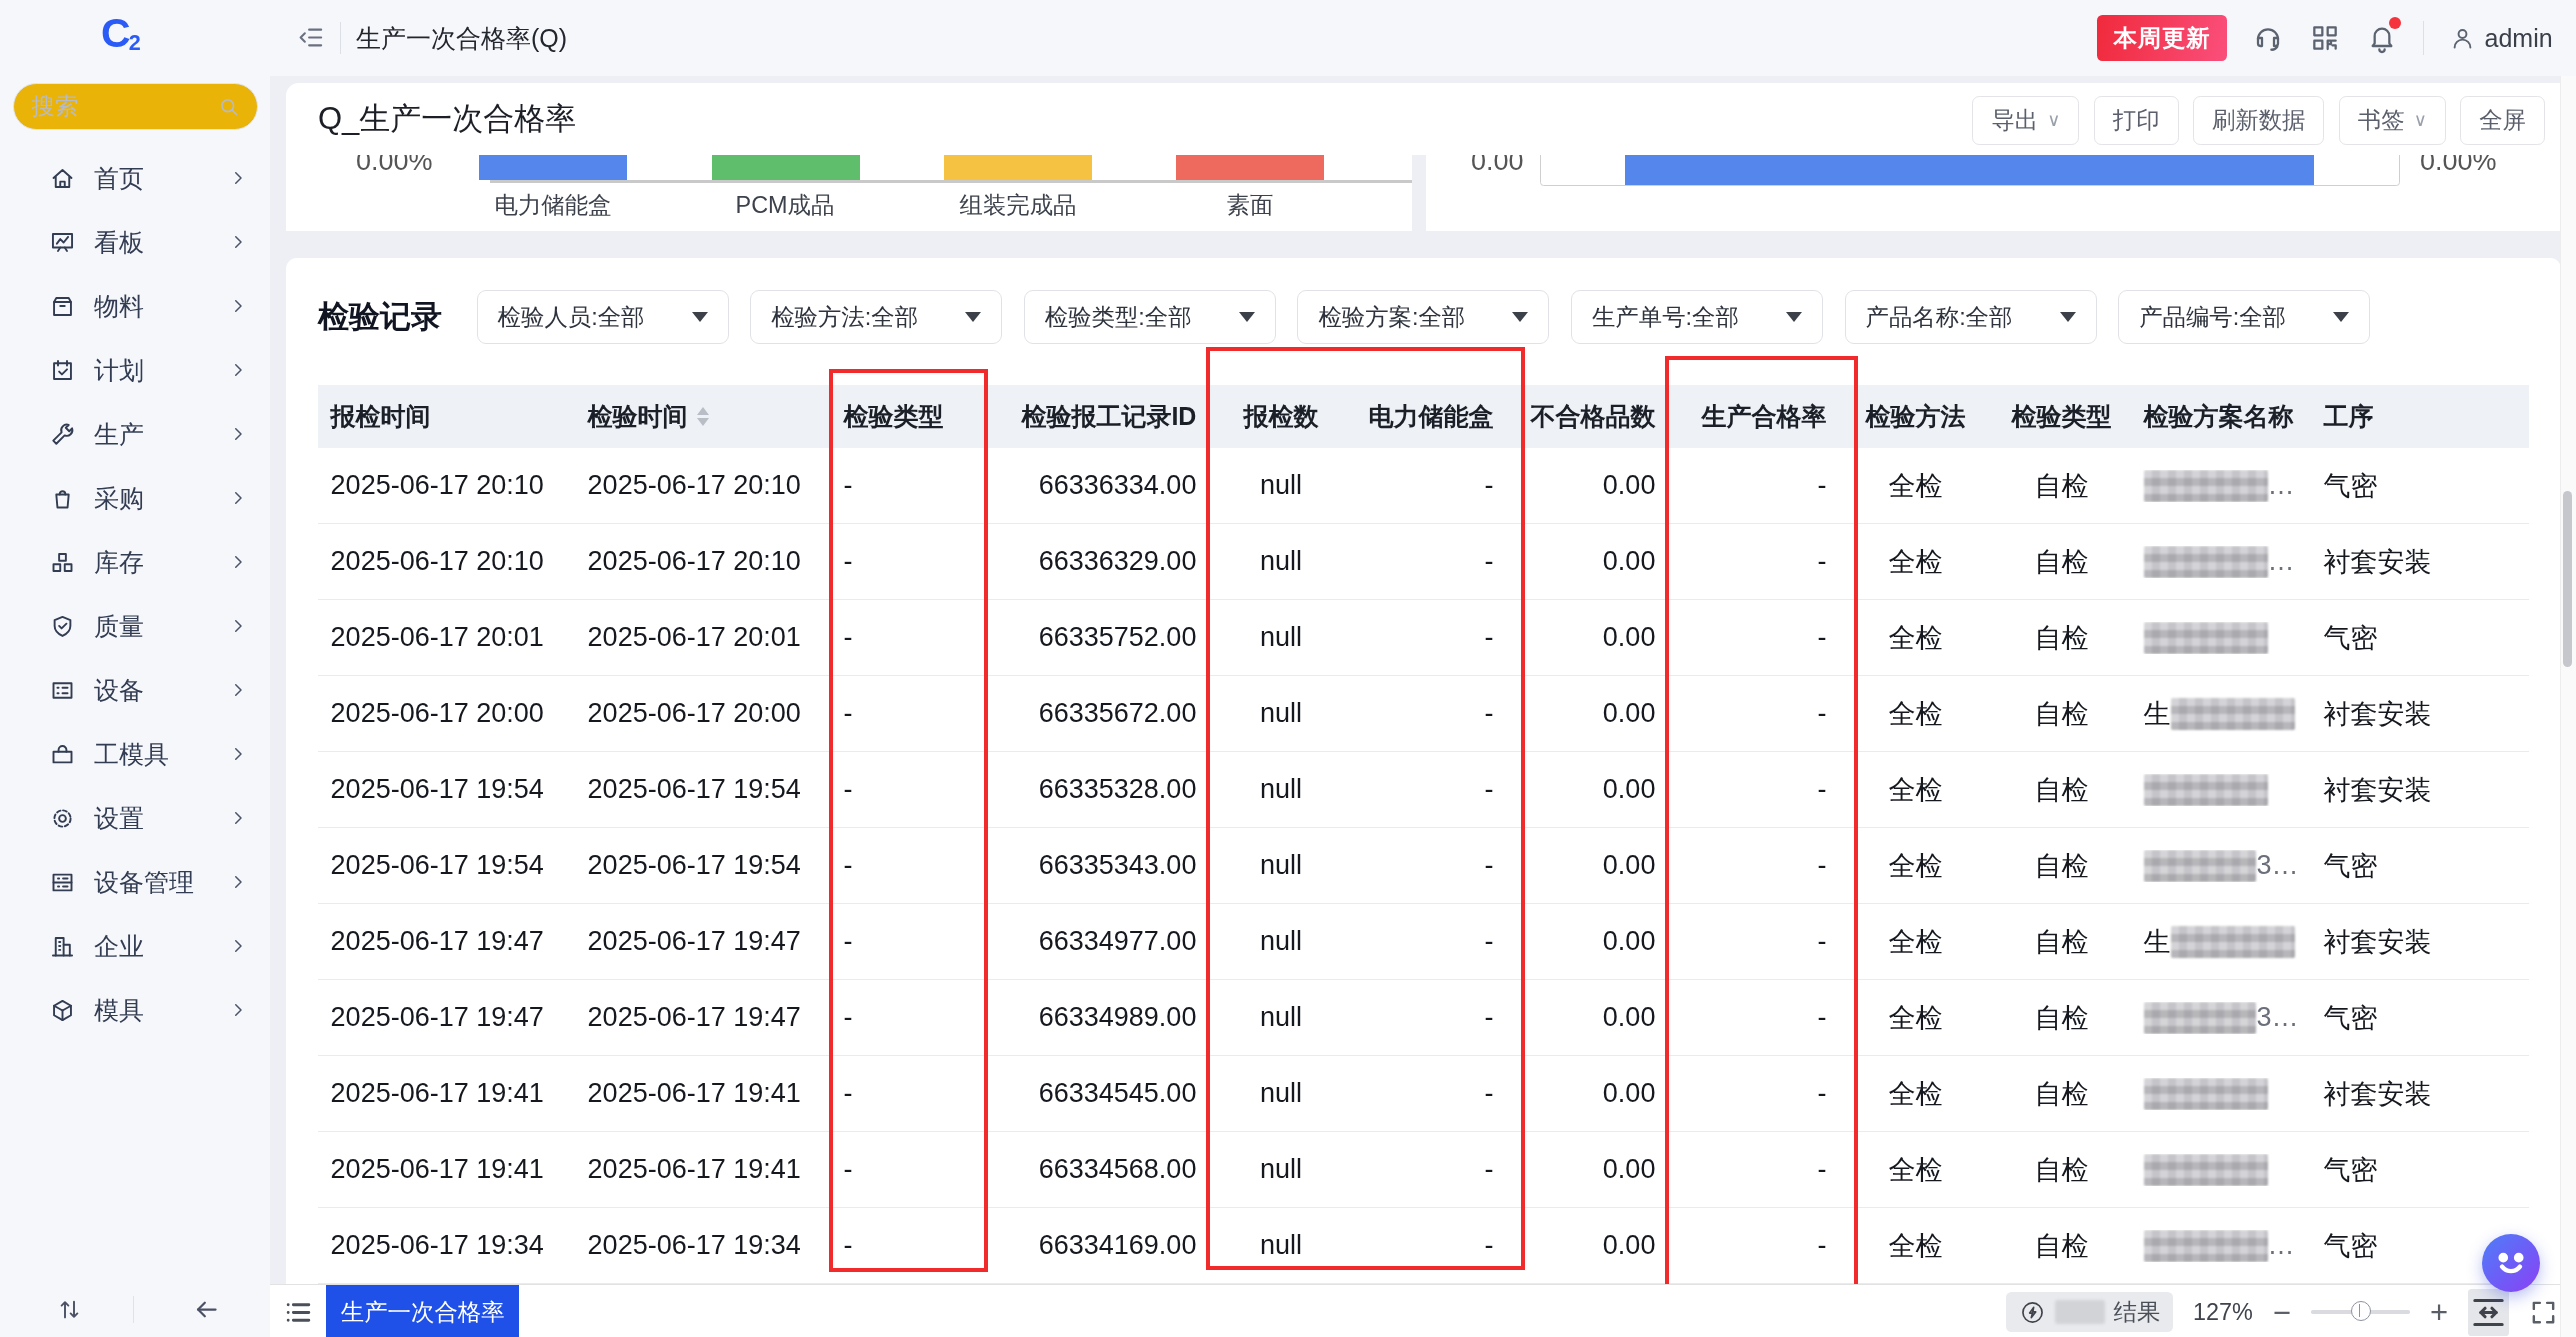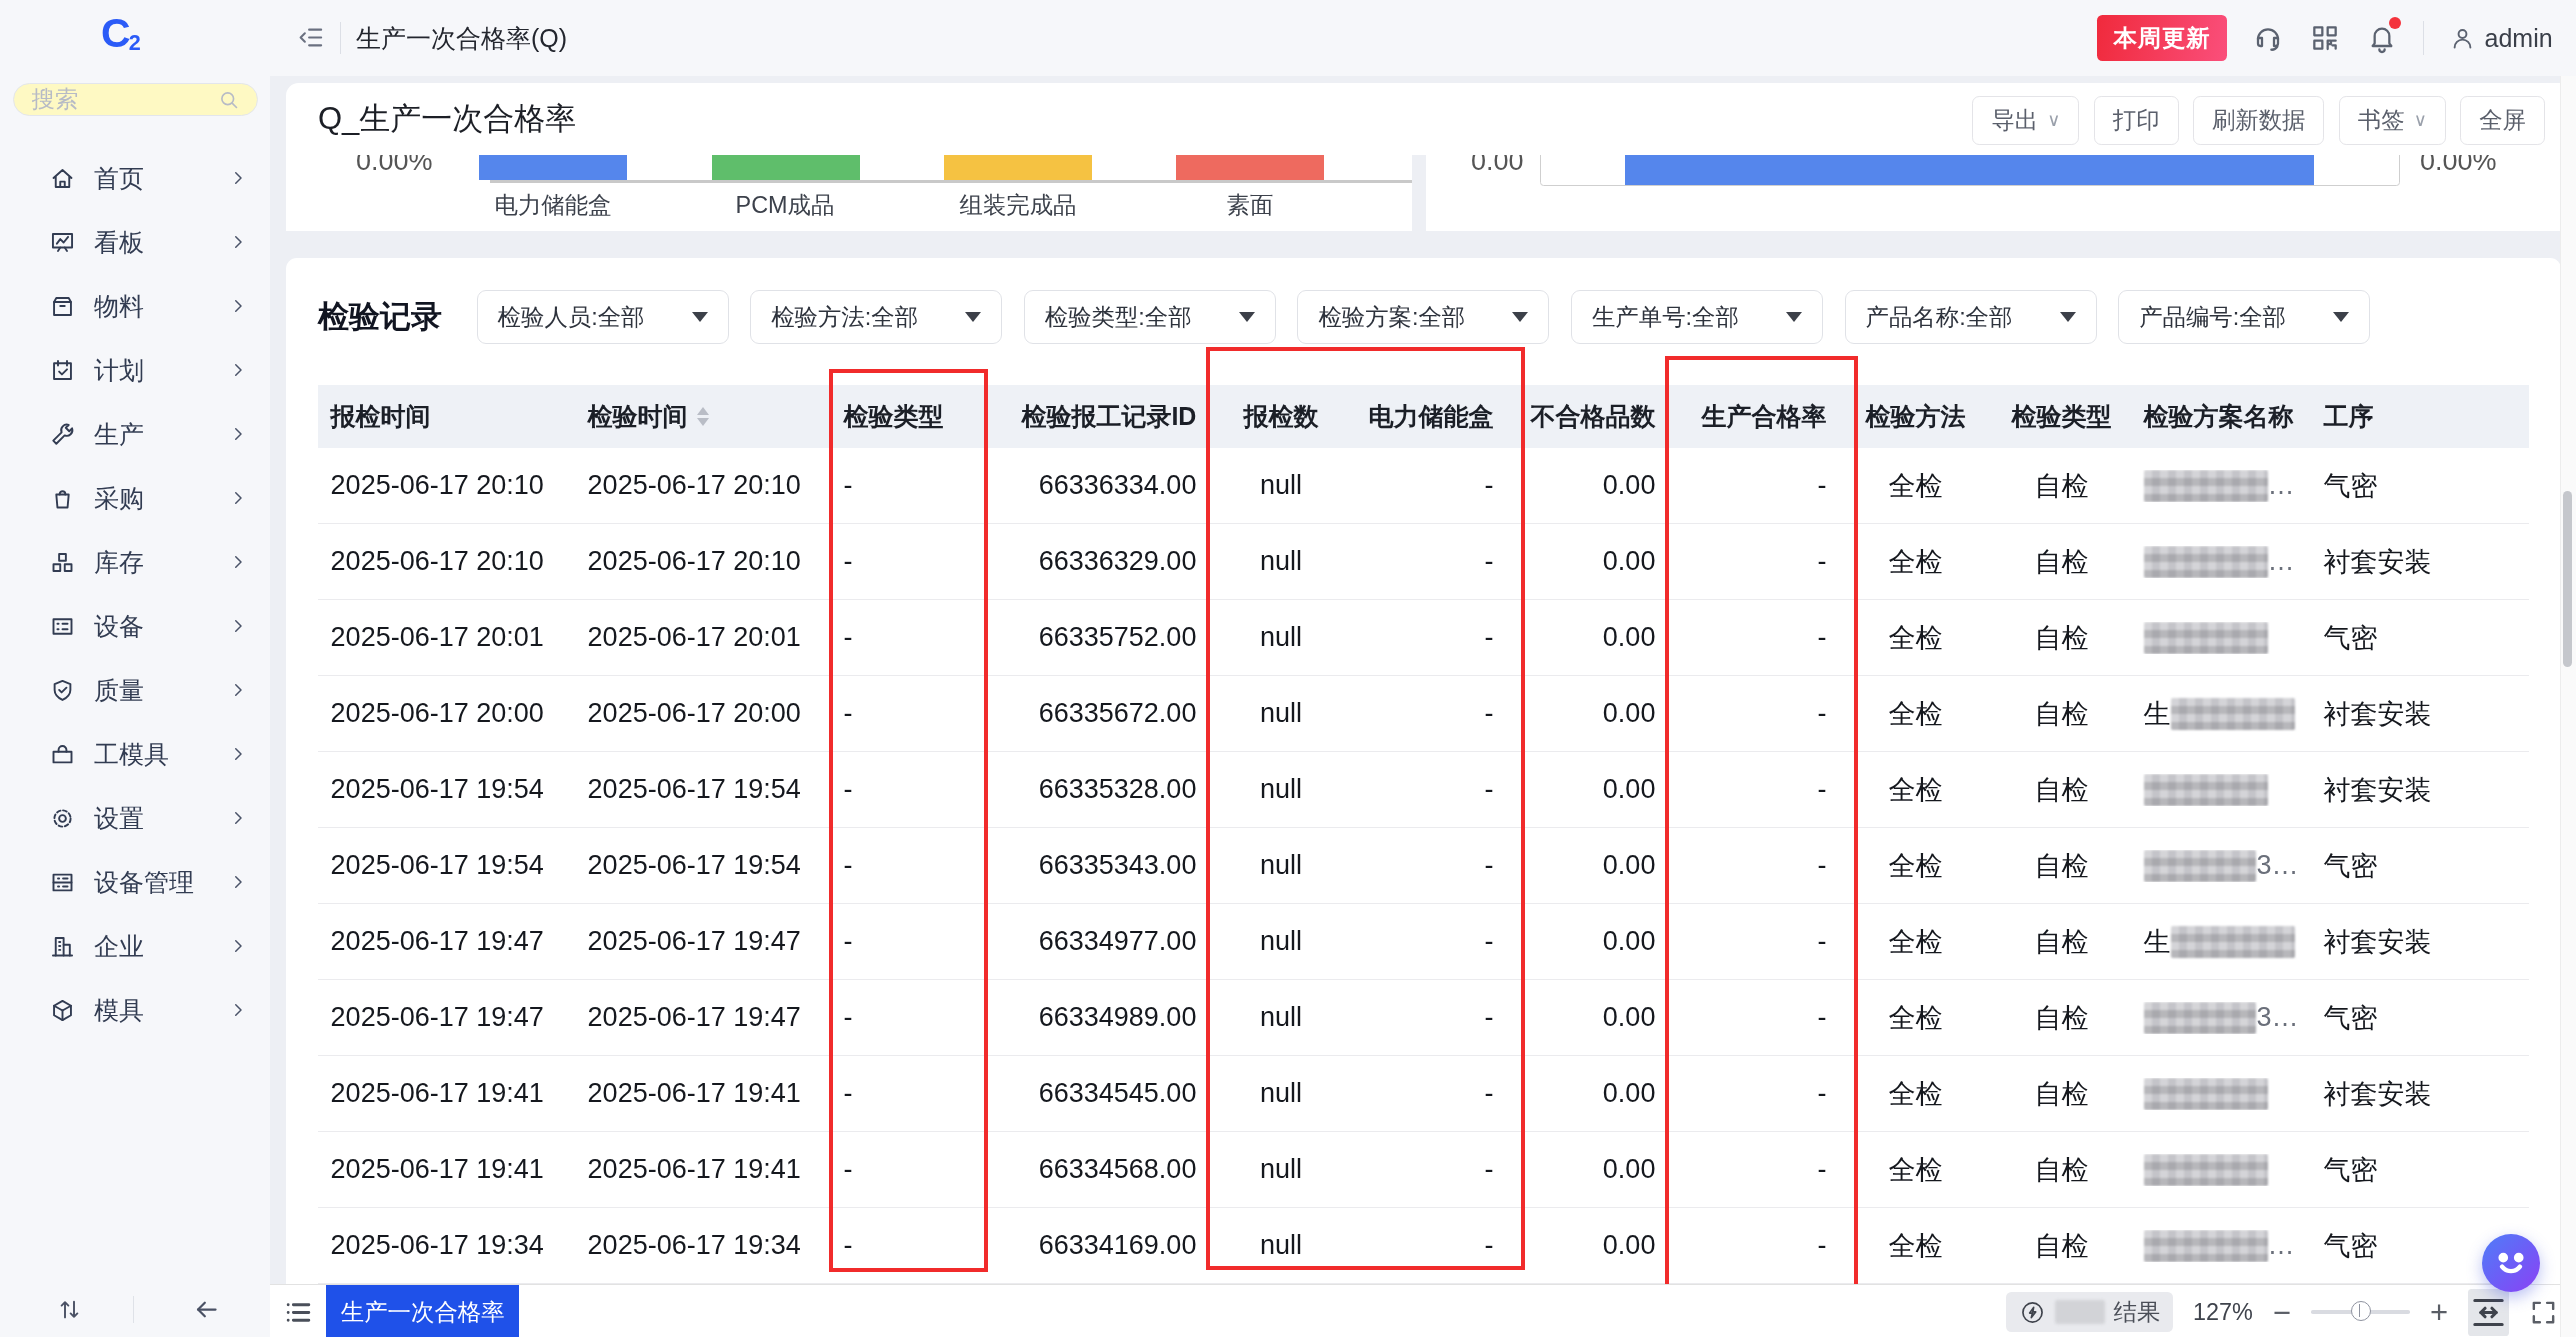--- a/index.html
+++ b/index.html
@@ -17,22 +17,22 @@
   .page-title-top{position:absolute;left:356px;top:21.6px;font-size:25px;color:#23262e;}
   .top-right{position:absolute;right:23.4px;top:0;height:76px;display:flex;align-items:center;gap:25px;}
   .badge{background:linear-gradient(100deg,#f02a3c,#fa4f7b);color:#fff;font-size:23.4px;font-weight:bold;
          padding:7.2px 16px;border-radius:5.4px;letter-spacing:0.9px;}
   .tbico{width:32px;height:32px;color:#5b6270;position:relative;cursor:pointer;}
   .dot{position:absolute;right:-3.6px;top:-5.4px;width:12.6px;height:12.6px;border-radius:50%;background:#f4333c;}
   .udiv{width:0.9px;height:34px;background:#dcdfe6;}
   .userbox{display:flex;align-items:center;gap:9px;font-size:25px;color:#3a3f49;}
   
   .sidebar{position:absolute;left:0;top:76px;width:270px;height:1262px;background:#f6f7fa;}
-  .search{position:absolute;left:12.6px;top:7.2px;width:245px;height:33px;border-radius:23.4px;
-          background:#fef9c3;border:0.9px solid #e3e6ec;display:flex;align-items:center;
+  .search{position:absolute;left:12.6px;top:7.2px;width:245px;height:47px;border-radius:23.4px;
+          background:#eab308;border:0.9px solid #e3e6ec;display:flex;align-items:center;
           padding:0 16px;box-sizing:border-box;}
   .search input{flex:1;border:0;background:transparent;outline:none;font-size:23.4px;color:#555;
           font-family:inherit;min-width:0;}
   .search input::placeholder{color:#b7bbc6;}
   .search .sic{width:23.4px;height:23.4px;color:#b7bbc6;}
   .menu{position:absolute;left:0;top:70px;width:270px;}
   .mitem{height:64px;display:flex;align-items:center;padding:0 23.4px 0 49px;cursor:pointer;
          color:#323c52;font-size:25px;}
   .mitem .mic{width:27px;height:27px;margin-right:18px;color:#323c52;flex:none;}
   .mitem .mlabel{flex:1;}
@@ -279,39 +279,39 @@
           <span class="mlabel">库存</span>
           <span class="chev">
             <svg viewBox="0 0 24 24" fill="none" stroke="currentColor" stroke-width="2" stroke-linecap="round" stroke-linejoin="round" style="width:100%;height:100%">
               <path d="M9 5l7 7-7 7"></path>
             </svg>
           </span>
         </div>
         <div class="mitem">
           <span class="mic">
             <svg viewBox="0 0 24 24" fill="none" stroke="currentColor" stroke-width="1.7" stroke-linecap="round" stroke-linejoin="round" style="width:100%;height:100%">
+              <path d="M12 3.5l7 2.8v5.2c0 3.8-2.8 6.8-7 8.9-4.2-2.1-7-5.1-7-8.9V6.3z"></path>
+              <path d="M9 11.5l2.2 2.2 4.3-4.2"></path>
+            </svg>
+          </span>
+          <span class="mlabel">质量</span>
+          <span class="chev">
+            <svg viewBox="0 0 24 24" fill="none" stroke="currentColor" stroke-width="2" stroke-linecap="round" stroke-linejoin="round" style="width:100%;height:100%">
+              <path d="M9 5l7 7-7 7"></path>
+            </svg>
+          </span>
+        </div>
+        <div class="mitem">
+          <span class="mic">
+            <svg viewBox="0 0 24 24" fill="none" stroke="currentColor" stroke-width="1.7" stroke-linecap="round" stroke-linejoin="round" style="width:100%;height:100%">
               <path d="M4 5.5h16v13H4z"></path>
               <path d="M7.5 9.5h1M7.5 14.5h1M12 9.5h4.5M12 14.5h4.5"></path>
             </svg>
           </span>
           <span class="mlabel">设备</span>
-          <span class="chev">
-            <svg viewBox="0 0 24 24" fill="none" stroke="currentColor" stroke-width="2" stroke-linecap="round" stroke-linejoin="round" style="width:100%;height:100%">
-              <path d="M9 5l7 7-7 7"></path>
-            </svg>
-          </span>
-        </div>
-        <div class="mitem">
-          <span class="mic">
-            <svg viewBox="0 0 24 24" fill="none" stroke="currentColor" stroke-width="1.7" stroke-linecap="round" stroke-linejoin="round" style="width:100%;height:100%">
-              <path d="M12 3.5l7 2.8v5.2c0 3.8-2.8 6.8-7 8.9-4.2-2.1-7-5.1-7-8.9V6.3z"></path>
-              <path d="M9 11.5l2.2 2.2 4.3-4.2"></path>
-            </svg>
-          </span>
-          <span class="mlabel">质量</span>
           <span class="chev">
             <svg viewBox="0 0 24 24" fill="none" stroke="currentColor" stroke-width="2" stroke-linecap="round" stroke-linejoin="round" style="width:100%;height:100%">
               <path d="M9 5l7 7-7 7"></path>
             </svg>
           </span>
         </div>
         <div class="mitem">
           <span class="mic">
             <svg viewBox="0 0 24 24" fill="none" stroke="currentColor" stroke-width="1.7" stroke-linecap="round" stroke-linejoin="round" style="width:100%;height:100%">
               <path d="M4 9.5h16V19H4z"></path>

